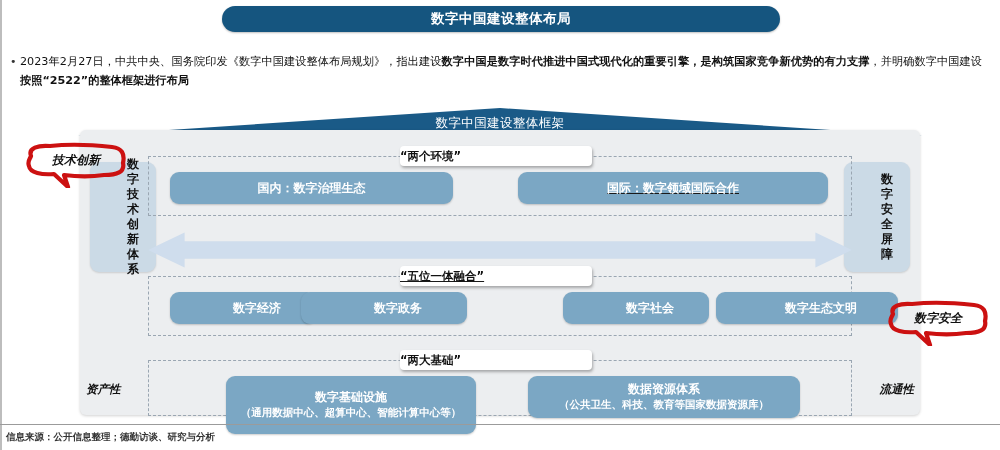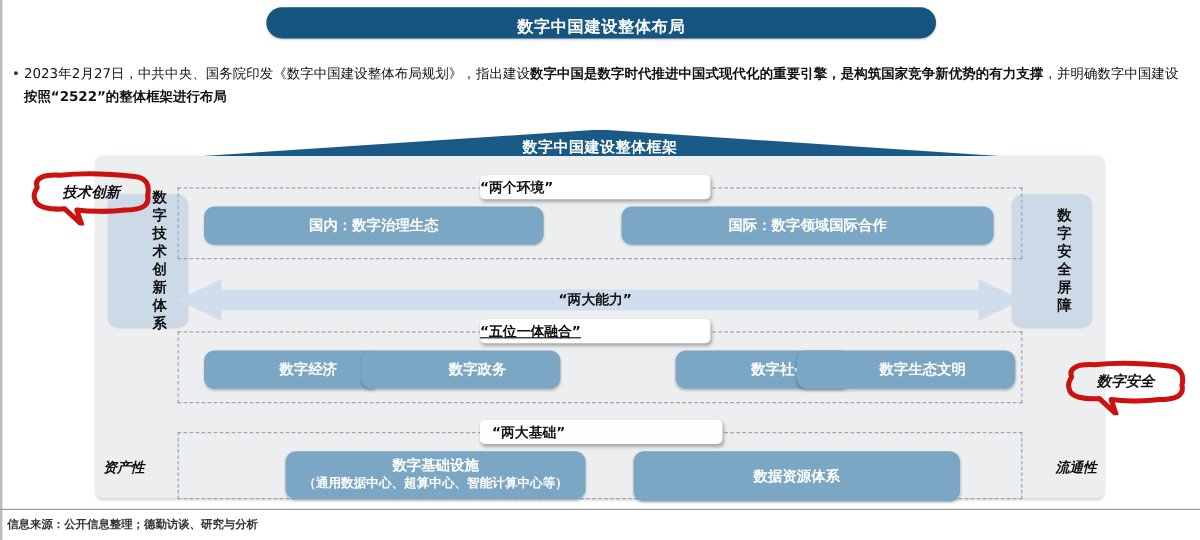--- a/index.html
+++ b/index.html
@@ -7,21 +7,21 @@
     width:1000px;height:450px;position:relative;overflow:hidden;
     background:#ffffff;
     font-family:"DejaVu Sans","Liberation Sans",sans-serif;
     color:#1a1a1a;
   }
 
   
   #title-bar{
     position:absolute;left:222px;top:6px;width:558px;height:26px;
     background:#15557f;border-radius:13px;
-    display:flex;align-items:flex-end;justify-content:center;
+    display:flex;align-items:center;justify-content:center;
     box-shadow:0 1px 2px rgba(0,0,0,.25);
   }
   #title-bar .t{color:#fff;font-size:13.5px;font-weight:bold;letter-spacing:.5px;}
 
   
   #bullet{
     position:absolute;left:10px;top:52px;width:980px;
     font-size:11.2px;line-height:19px;color:#111;
   }
   #bullet .dot{
@@ -35,21 +35,21 @@
   #diagram{position:absolute;left:0;top:108px;width:1000px;height:312px;}
 
   
   #framework-banner{
     position:absolute;left:78px;top:0px;width:844px;height:28px;
     background:#1a5a87;
     clip-path:polygon(0% 100%, 50% 0%, 100% 100%, 100% 100%, 0% 100%);
     display:flex;align-items:flex-end;justify-content:center;
   }
   #framework-banner .bt{
-    color:#ffffff;font-size:12.5px;font-weight:bold;
+    color:#ffffff;font-size:12.5px;font-weight:normal;
     padding-bottom:4px;letter-spacing:.4px;margin-top:44px;
   }
 
   
   #panel{
     position:absolute;left:80px;top:22px;width:840px;height:285px;
     background:#eceef0;border-radius:6px;
     box-shadow:0 1px 3px rgba(0,0,0,.18);
   }
 
@@ -84,34 +84,34 @@
   
   .pill{
     position:absolute;height:20px;background:#ffffff;
     border-radius:4px;display:flex;align-items:center;
     box-shadow:1px 2px 3px rgba(0,0,0,.30);
     z-index:6;
   }
   .pill .pt{font-size:11.5px;font-weight:bold;color:#111;white-space:nowrap;}
   #pill-env{left:252px;top:8px;width:192px;}
   #pill-five{left:252px;top:128px;width:192px;text-decoration:underline;}
-  #pill-base{left:252px;top:212px;width:192px;padding-left:10px;}
+  #pill-base{left:252px;top:212px;width:192px;}
 
   
   .bbox{
     position:absolute;background:#7ba7c4;border-radius:9px;
     display:flex;align-items:center;justify-content:center;
     box-shadow:0 1px 2px rgba(0,0,0,.20);
     text-align:center;
   }
   .bbox .bx{color:#ffffff;font-weight:bold;font-size:12px;line-height:15px;}
   .bbox .bx .sub{display:block;font-size:10.5px;font-weight:bold;}
 
   #box-domestic{left:22px;top:34px;width:283px;height:32px;}
-  #box-intl{left:370px;top:34px;width:310px;height:32px;}
+  #box-intl{left:370px;top:34px;width:310px;height:32px;text-decoration:underline;}
 
   
   #arrow-band{
     position:absolute;left:0px;top:92px;width:704px;height:40px;
     background:#cfdded;
     clip-path:polygon(0% 50%, 5.2% 6%, 5.2% 28%, 94.8% 28%, 94.8% 6%, 100% 50%, 94.8% 94%, 94.8% 72%, 5.2% 72%, 5.2% 94%);
     display:flex;align-items:center;justify-content:center;
     filter:drop-shadow(0 1px 1px rgba(0,0,0,.22));
   }
   #pill-abilities{
@@ -120,24 +120,24 @@
     z-index:5;
   }
   #pill-abilities .pt{font-size:11.5px;font-weight:bold;color:#111;}
 
   
   .fbox{position:absolute;top:154px;height:32px;padding-left:28px;}
   #box-eco{left:22px;width:118px;}
   #box-gov{left:153px;width:138px;}
   #box-cul{left:284px;width:118px;}
   #box-soc{left:415px;width:118px;}
-  #box-env5{left:516px;width:154px;}
-
-  
-  #box-infra{left:90px;top:238px;width:250px;height:40px;}
+  #box-env5{left:568px;width:154px;}
+
+  
+  #box-infra{left:78px;top:238px;width:250px;height:58px;}
   #box-data{left:380px;top:238px;width:272px;height:42px;}
 
   
   .side-cap{
     position:absolute;font-size:11.5px;font-weight:bold;font-style:italic;color:#111;
   }
   #cap-asset{left:6px;top:252px;}
   #cap-flow{right:6px;top:252px;}
 
   
@@ -196,23 +196,20 @@
       <div id="grp-base" class="dashed"></div>
 
       <div id="box-domestic" class="bbox">
         <span class="bx">国内：数字治理生态</span>
       </div>
       <div id="box-intl" class="bbox">
         <span class="bx">国际：数字领域国际合作</span>
       </div>
 
       <div id="arrow-band"></div>
-      <div id="pill-abilities">
-        <span class="pt">“两大能力”</span>
-      </div>
 
       <div id="box-eco" class="bbox fbox">
         <span class="bx">数字经济</span>
       </div>
       <div id="box-gov" class="bbox fbox">
         <span class="bx">数字政务</span>
       </div>
       <div id="box-soc" class="bbox fbox">
         <span class="bx">数字社会</span>
       </div>
@@ -222,20 +219,21 @@
 
       <div id="box-infra" class="bbox">
         <span class="bx">
           <span>数字基础设施</span>
           <span class="sub">（通用数据中心、超算中心、智能计算中心等）</span>
         </span>
       </div>
       <div id="box-data" class="bbox">
         <span class="bx">
           <span>数据资源体系</span>
+          <span class="sub">（公共卫生、科技、教育等国家数据资源库）</span>
         </span>
       </div>
 
       <div id="pill-env" class="pill">
         <span class="pt">“两个环境”</span>
       </div>
       <div id="pill-five" class="pill">
         <span class="pt">“五位一体融合”</span>
       </div>
       <div id="pill-base" class="pill">

